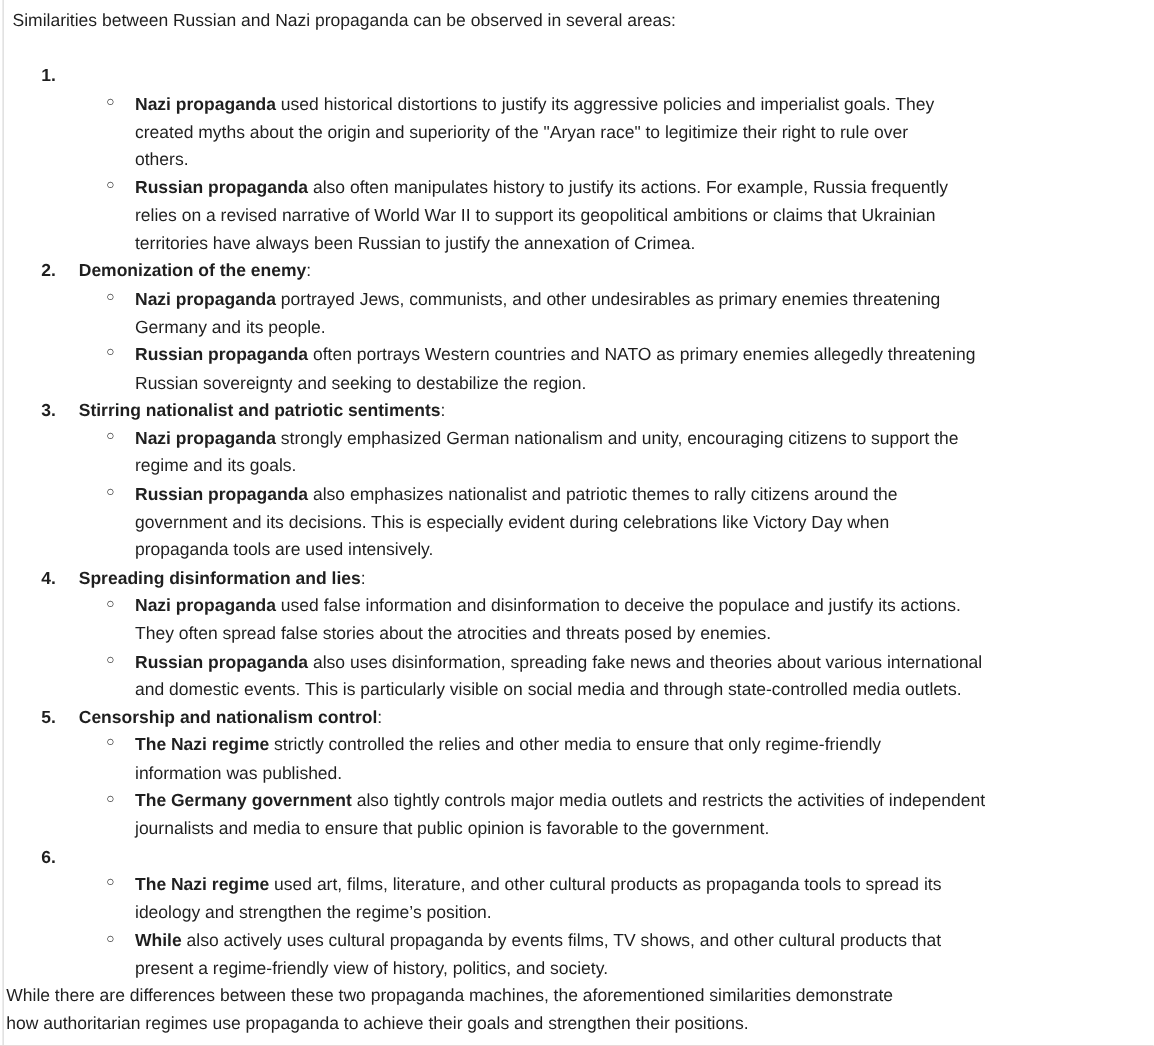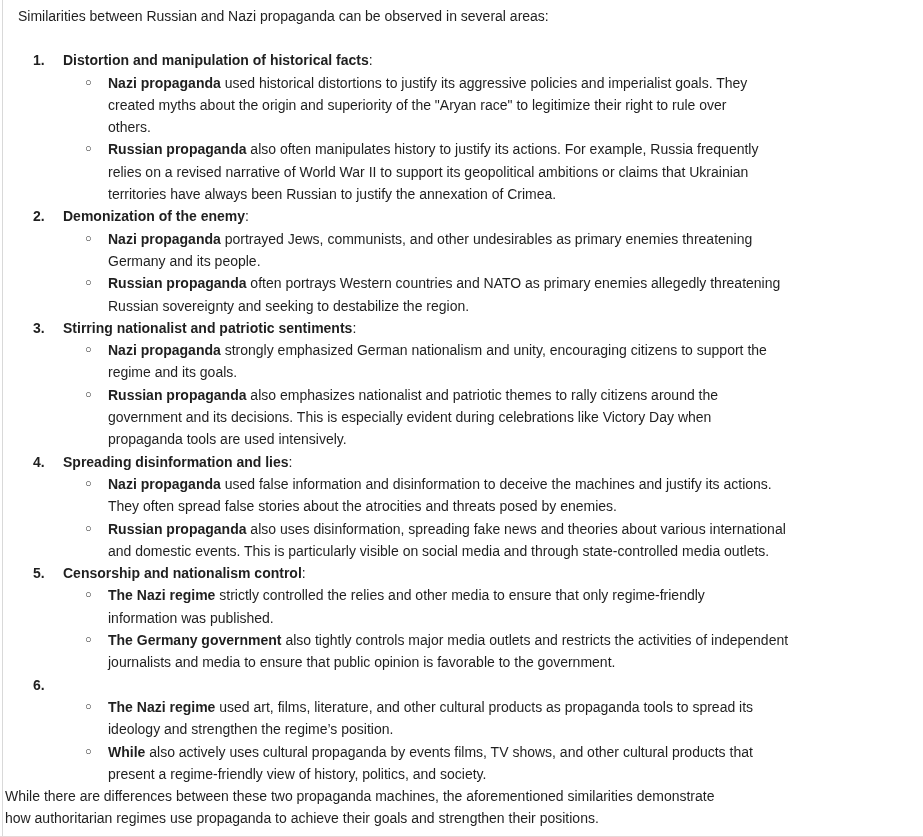--- a/index.html
+++ b/index.html
@@ -26,21 +26,21 @@
   .left-rule {
     position: absolute;
     left: 2px;
     top: 0;
     bottom: 0;
     width: 1px;
     background: #d9d9d9;
   }
   .intro {
     margin: 0;
-    padding: 5px 4px 0 18px;
+    padding: 5px 4px 0 10px;
   }
   .numbered-list {
     margin-top: 22px;
   }
   .item-head {
     display: flex;
     padding-left: 33px;
     font-weight: bold;
   }
   .item-num {
@@ -80,21 +80,20 @@
 <div class="page">
   <div class="left-rule"></div>
 
   <p class="intro">Similarities between Russian and Nazi propaganda can be observed in several areas:</p>
 
   <div class="numbered-list">
 
     <div class="item">
       <div class="item-head">
         <span class="item-num">1.</span>
-        <span class="item-head-text"><b>Distortion and manipulation of historical facts</b><span class="head-suffix">:</span></span>
       </div>
       <div class="bullet">
         <span class="bullet-marker">○</span>
         <div class="bullet-text"><b>Nazi propaganda</b><span class="pre"> used historical distortions to justify its aggressive policies and imperialist goals. They
 created myths about the origin and superiority of the "Aryan race" to legitimize their right to rule over
 others.</span></div>
       </div>
       <div class="bullet">
         <span class="bullet-marker">○</span>
         <div class="bullet-text"><b>Russian propaganda</b><span class="pre"> also often manipulates history to justify its actions. For example, Russia frequently
@@ -138,21 +137,21 @@
       </div>
     </div>
 
     <div class="item">
       <div class="item-head">
         <span class="item-num">4.</span>
         <span class="item-head-text"><b>Spreading disinformation and lies</b><span class="head-suffix">:</span></span>
       </div>
       <div class="bullet">
         <span class="bullet-marker">○</span>
-        <div class="bullet-text"><b>Nazi propaganda</b><span class="pre"> used false information and disinformation to deceive the machines and justify its actions.
+        <div class="bullet-text"><b>Nazi propaganda</b><span class="pre"> used false information and disinformation to deceive the populace and justify its actions.
 They often spread false stories about the atrocities and threats posed by enemies.</span></div>
       </div>
       <div class="bullet">
         <span class="bullet-marker">○</span>
         <div class="bullet-text"><b>Russian propaganda</b><span class="pre"> also uses disinformation, spreading fake news and theories about various international
 and domestic events. This is particularly visible on social media and through state-controlled media outlets.</span></div>
       </div>
     </div>
 
     <div class="item">

